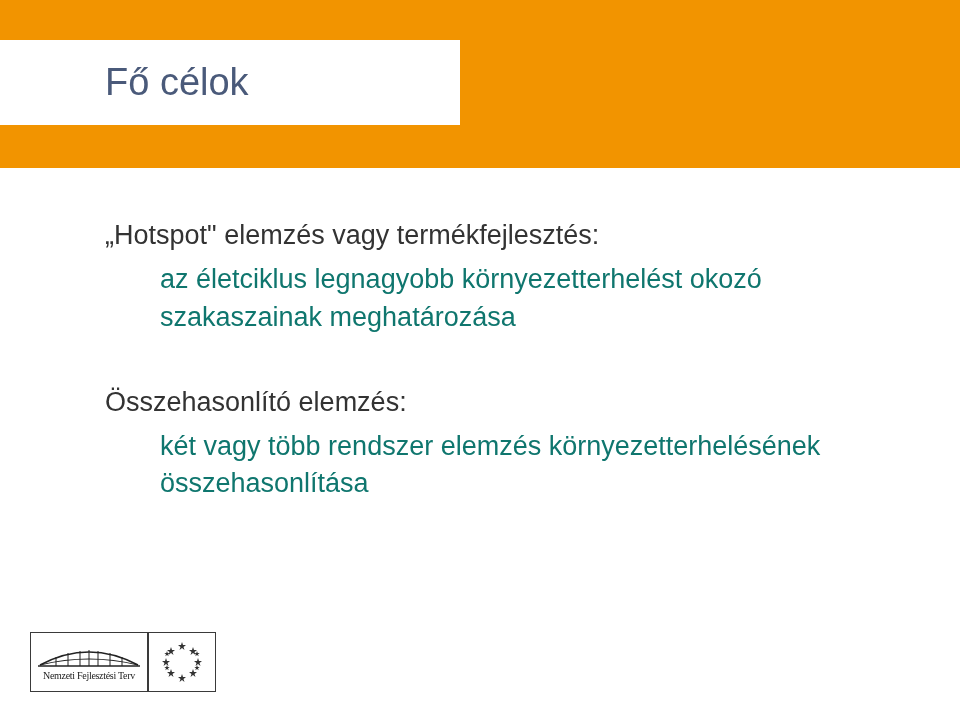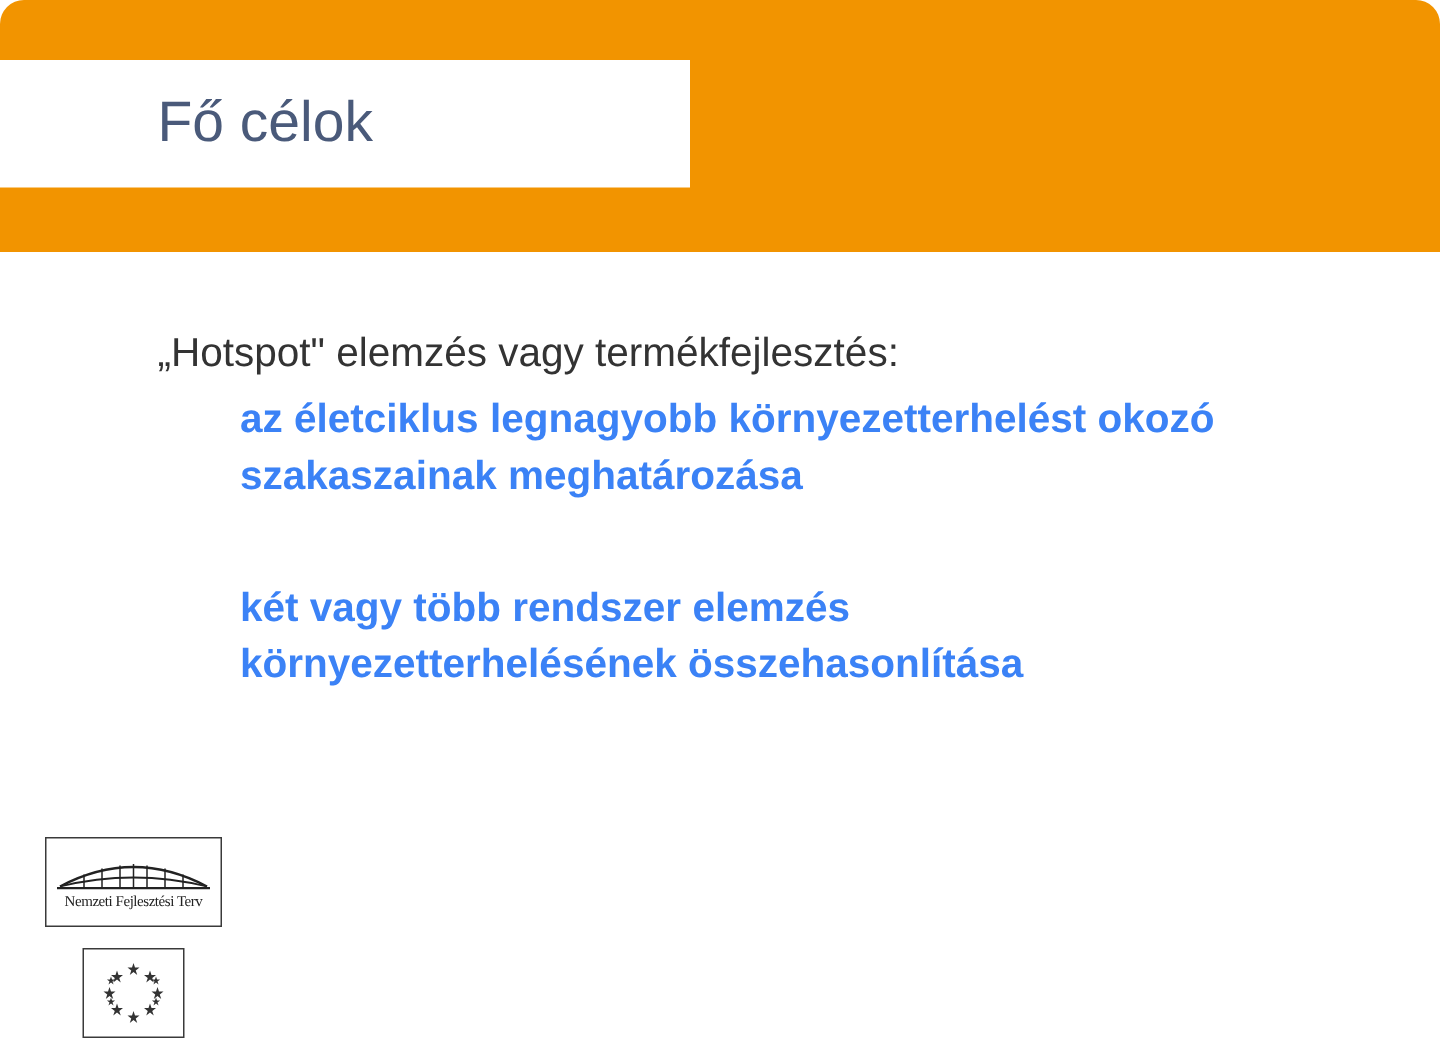--- a/index.html
+++ b/index.html
@@ -1,28 +1,28 @@
 <!DOCTYPE html>
 <html><head>
 <meta charset="utf-8">
 <style>
   * { box-sizing: border-box; margin: 0; padding: 0; }
   html, body { width: 960px; height: 706px; font-family: Verdana, Arial, sans-serif; background: #fff; }
-  .slide { position: relative; width: 960px; height: 706px; overflow: hidden; border-radius: 16px; }
+  .slide { position: relative; width: 960px; height: 706px; overflow: hidden; }
 
   .orange-band { position: absolute; top: 0; left: 0; width: 960px; height: 168px; background: #f29400; }
   .title-box { position: absolute; top: 40px; left: 0; width: 460px; height: 85px; background: #fff; display: flex; align-items: center; }
   .title-text { font-size: 38px; color: #4a5a7a; font-weight: 400; padding-left: 105px; }
 
   .content { position: absolute; top: 220px; left: 105px; width: 760px; color: #333; }
   .para-title { font-size: 27px; color: #333; margin-bottom: 10px; }
-  .para-indent { font-size: 27px; color: #3b82f6; margin-left: 55px; line-height: 1.4; margin-bottom: 10px; font-weight: bold; }
+  .para-indent { font-size: 27px; color: #0f766e; margin-left: 55px; line-height: 1.4; margin-bottom: 10px; }
   .spacer { height: 40px; }
 
-  .footer { position: absolute; bottom: 14px; left: 30px; display: flex; gap: 14px; align-items: center; flex-direction: column; }
+  .footer { position: absolute; bottom: 14px; left: 30px; display: flex; align-items: flex-start; }
   .logo-box { border: 1px solid #3a3a3a; height: 60px; background: #fff; display: flex; align-items: center; justify-content: center; }
   .nft-box { width: 118px; flex-direction: column; }
   .eu-box { width: 68px; position: relative; }
   .nft-script { font-family: cursive; font-size: 10px; color: #222; letter-spacing: -0.3px; margin-top: 1px; }
 
   .bridge-svg { display: block; }
   .eu-svg { display: block; }
 </style>
 </head>
 <body>
@@ -31,20 +31,21 @@
 
   <div class="orange-band"></div>
   <div class="title-box">
     <div class="title-text">Fő célok</div>
   </div>
 
   <div class="content">
     <div class="para-title">„Hotspot" elemzés vagy termékfejlesztés:</div>
     <div class="para-indent">az életciklus legnagyobb környezetterhelést okozó szakaszainak meghatározása</div>
     <div class="spacer"></div>
+    <div class="para-title">Összehasonlító elemzés:</div>
     <div class="para-indent">két vagy több rendszer elemzés környezetterhelésének összehasonlítása</div>
   </div>
 
   <div class="footer">
     <div class="logo-box nft-box">
       <svg class="bridge-svg" width="106" height="26" viewBox="0 0 106 26">
         <path d="M 4 22 Q 53 -4 102 22" stroke="#222" stroke-width="1.5" fill="none"></path>
         <path d="M 4 22 Q 53 10 102 22" stroke="#222" stroke-width="1.2" fill="none"></path>
         <line x1="2" y1="23" x2="104" y2="23" stroke="#222" stroke-width="1.5"></line>
         <line x1="20" y1="14" x2="20" y2="23" stroke="#222" stroke-width="1"></line>

